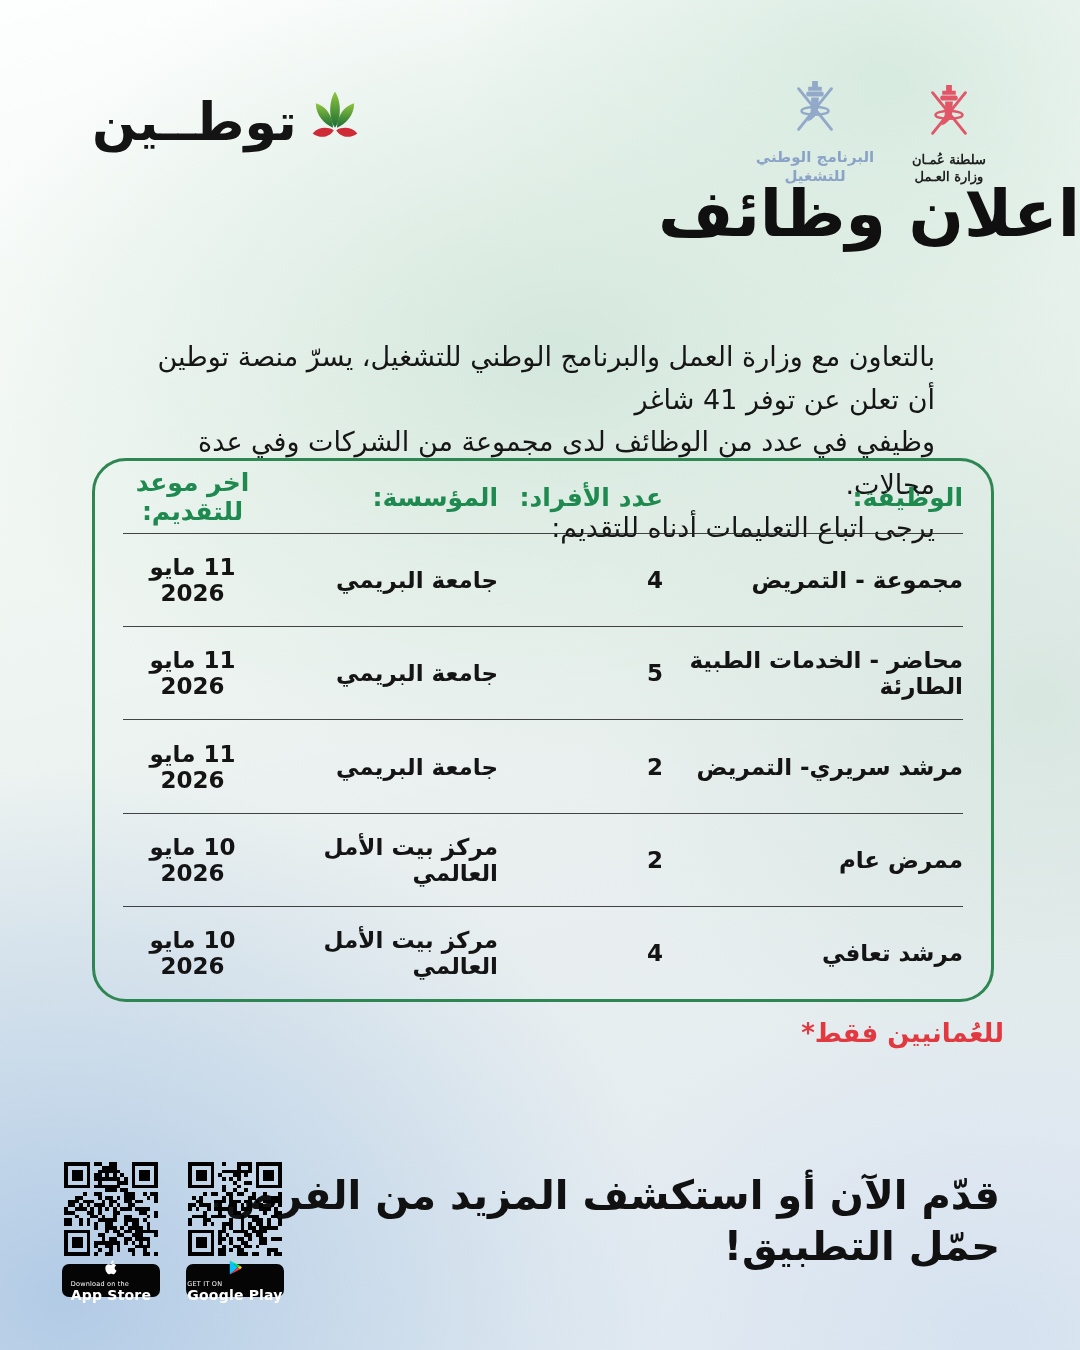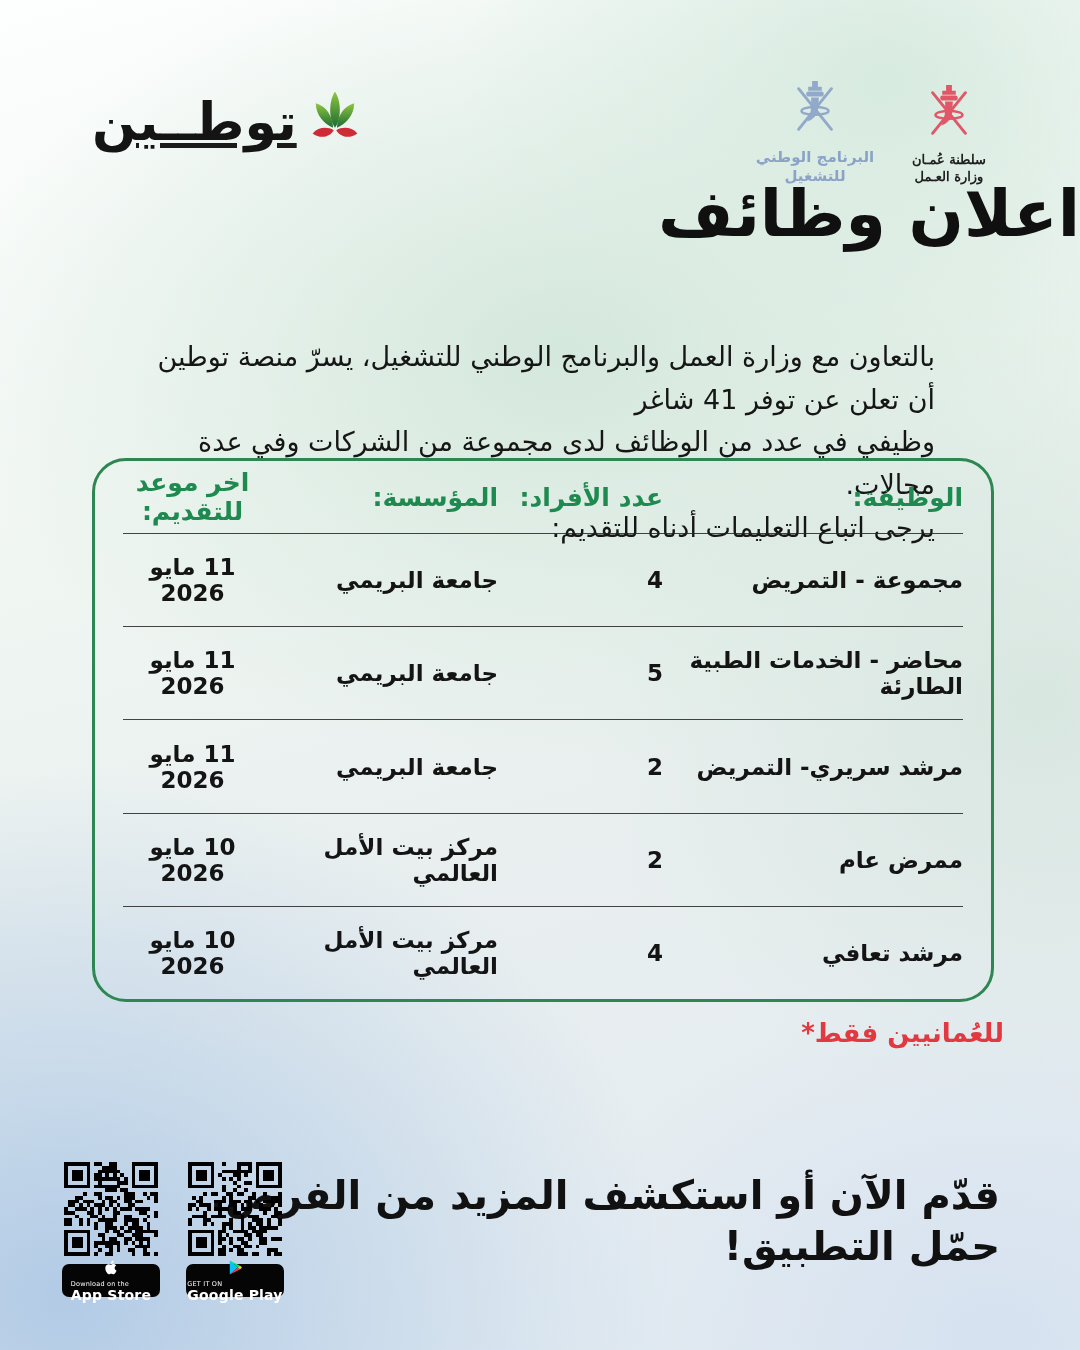--- a/index.html
+++ b/index.html
@@ -8,21 +8,21 @@
     position:relative; width:1080px; height:1350px; overflow:hidden; color:#1b1b1b;
     background:
       radial-gradient(ellipse 55% 35% at 82% 6%, rgba(214,234,223,.95), rgba(214,234,223,0) 72%),
       radial-gradient(ellipse 75% 42% at 52% 26%, rgba(209,230,218,.9), rgba(209,230,218,0) 75%),
       radial-gradient(ellipse 60% 45% at 96% 52%, rgba(211,228,220,.75), rgba(211,228,220,0) 70%),
       radial-gradient(ellipse 72% 50% at 6% 96%, rgba(175,201,229,.95), rgba(175,201,229,0) 78%),
       radial-gradient(ellipse 55% 35% at 92% 99%, rgba(212,224,240,.85), rgba(212,224,240,0) 75%),
       linear-gradient(165deg,#fdfefe 0%,#f0f6f2 35%,#e9efef 60%,#e3ebf2 100%);
   }
   
-  .tawteen{position:absolute; left:92px; top:88px; display:flex; align-items:center; gap:6px; direction:ltr;text-decoration:underline;}
+  .tawteen{position:absolute; left:92px; top:88px; display:flex; align-items:center; gap:6px; direction:ltr;}
   .tawteen .word{font-size:52px; font-weight:bold; color:#141414; letter-spacing:1px;}
   .tawteen svg{width:64px; height:64px;}
   .gov-logos{position:absolute; top:78px; right:66px; display:flex; direction:ltr; gap:4px; align-items:flex-end;}
   .gov{display:flex; flex-direction:column; align-items:center; width:130px;}
   .gov svg{width:58px; height:62px;}
   .nep-text{margin-top:4px; text-align:center; font-weight:bold; font-size:15px; line-height:1.25; color:#8ba3c7;}
   .mol-text{margin-top:4px; text-align:center; font-weight:bold; font-size:13px; line-height:1.3; color:#1f1f1f; font-family:"DejaVu Serif", serif;}
   
   .title{position:absolute; top:176px; left:0; width:100%; font-size:65px; font-weight:bold; color:#101010; direction:rtl;}
   .intro{position:absolute; top:336px; right:145px; width:800px; direction:rtl; text-align:right; font-weight:normal; font-size:27px; line-height:1.58; color:#161616;}

